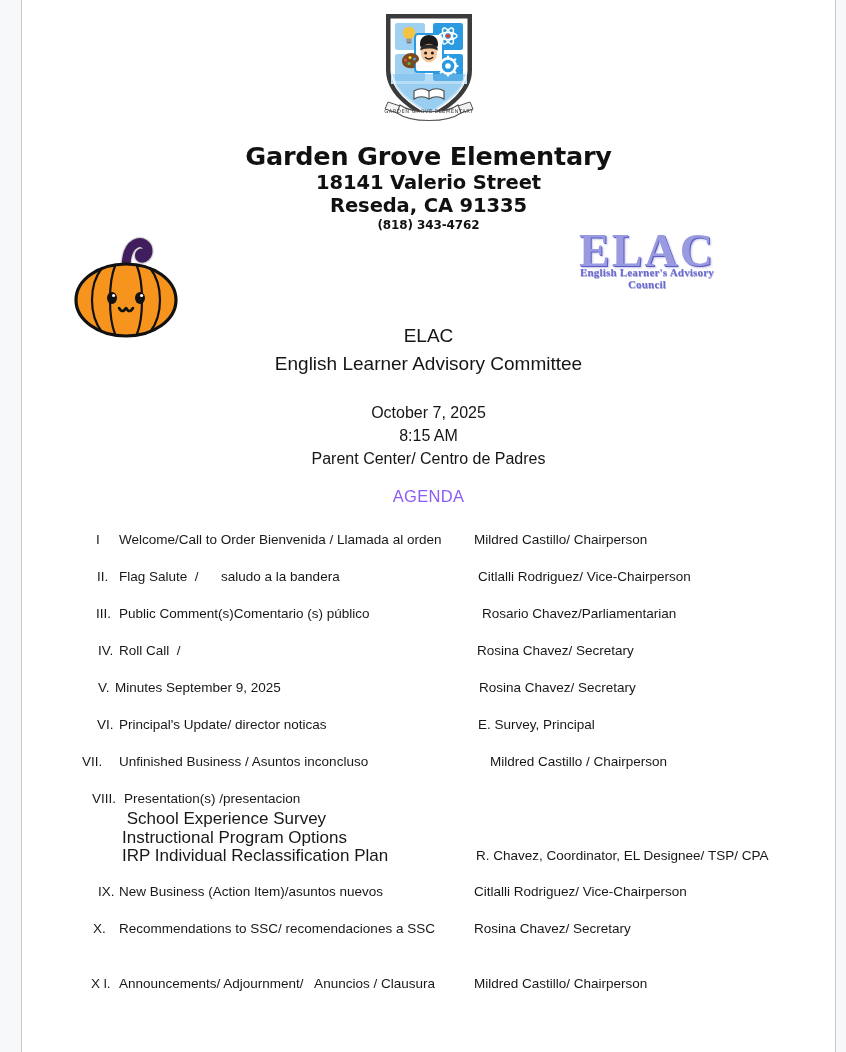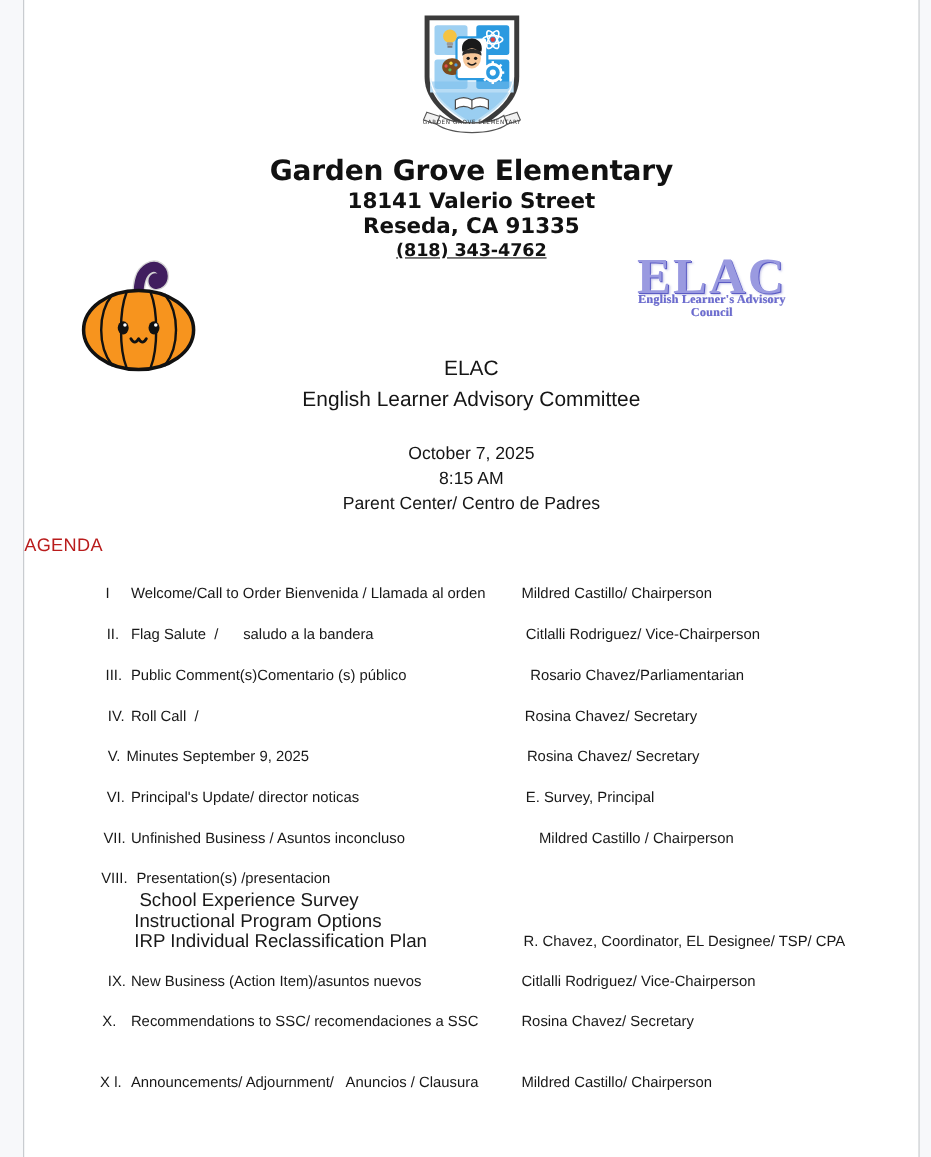--- a/index.html
+++ b/index.html
@@ -64,25 +64,24 @@
   }
   .school-addr {
     font-family: "DejaVu Sans", sans-serif;
     font-size: 19.5px;
     font-weight: 600;
     line-height: 1.22;
     letter-spacing: -0.1px;
   }
   .school-small {
     font-family: "DejaVu Sans", sans-serif;
-    font-size: 16px;
+    font-size: 12px;
     font-weight: 600;
     line-height: 1.3;
     letter-spacing: -0.1px;
-    text-decoration: underline;
   }
 
   
   .pumpkin {
     position: absolute;
     left: 48px;
     top: 232px;
     width: 112px;
     height: 112px;
   }
@@ -135,23 +134,23 @@
   }
   .meeting-details {
     margin-top: 24px;
     font-size: 16px;
     line-height: 1.42;
   }
   .agenda-heading {
     position: absolute;
     left: 0; right: 0;
     top: 487px;
-    text-align: left;
+    text-align: center;
     font-size: 16.5px;
-    color: #b91c1c;
+    color: #8b5cf6;
     letter-spacing: 0.3px;
   }
 
   
   .agenda {
     position: absolute;
     left: 0;
     top: 532px;
     width: 815px;
     color: #181818;
@@ -347,21 +346,21 @@
           <div class="num" style="left: 76px;">V.</div>
           <div class="topic" style="left: 93px;">Minutes September 9, 2025</div>
           <div class="person" style="left: 457px;">Rosina Chavez/ Secretary</div>
         </div>
         <div class="agenda-row">
           <div class="num" style="left: 75px;">VI.</div>
           <div class="topic">Principal's Update/ director noticas</div>
           <div class="person" style="left: 456px;">E. Survey, Principal</div>
         </div>
         <div class="agenda-row">
-          <div class="num" style="left: 72px;">VII.</div>
+          <div class="num" style="left: 60px;">VII.</div>
           <div class="topic">Unfinished Business / Asuntos inconcluso</div>
           <div class="person" style="left: 468px;">Mildred Castillo / Chairperson</div>
         </div>
         <div class="agenda-row tall">
           <div class="num" style="left: 70px;">VIII.</div>
           <div class="topic" style="left: 102px;">Presentation(s) /presentacion</div>
           <div class="sub-lines">
             <div> School Experience Survey</div>
             <div>Instructional Program Options</div>
             <div>IRP Individual Reclassification Plan</div>

